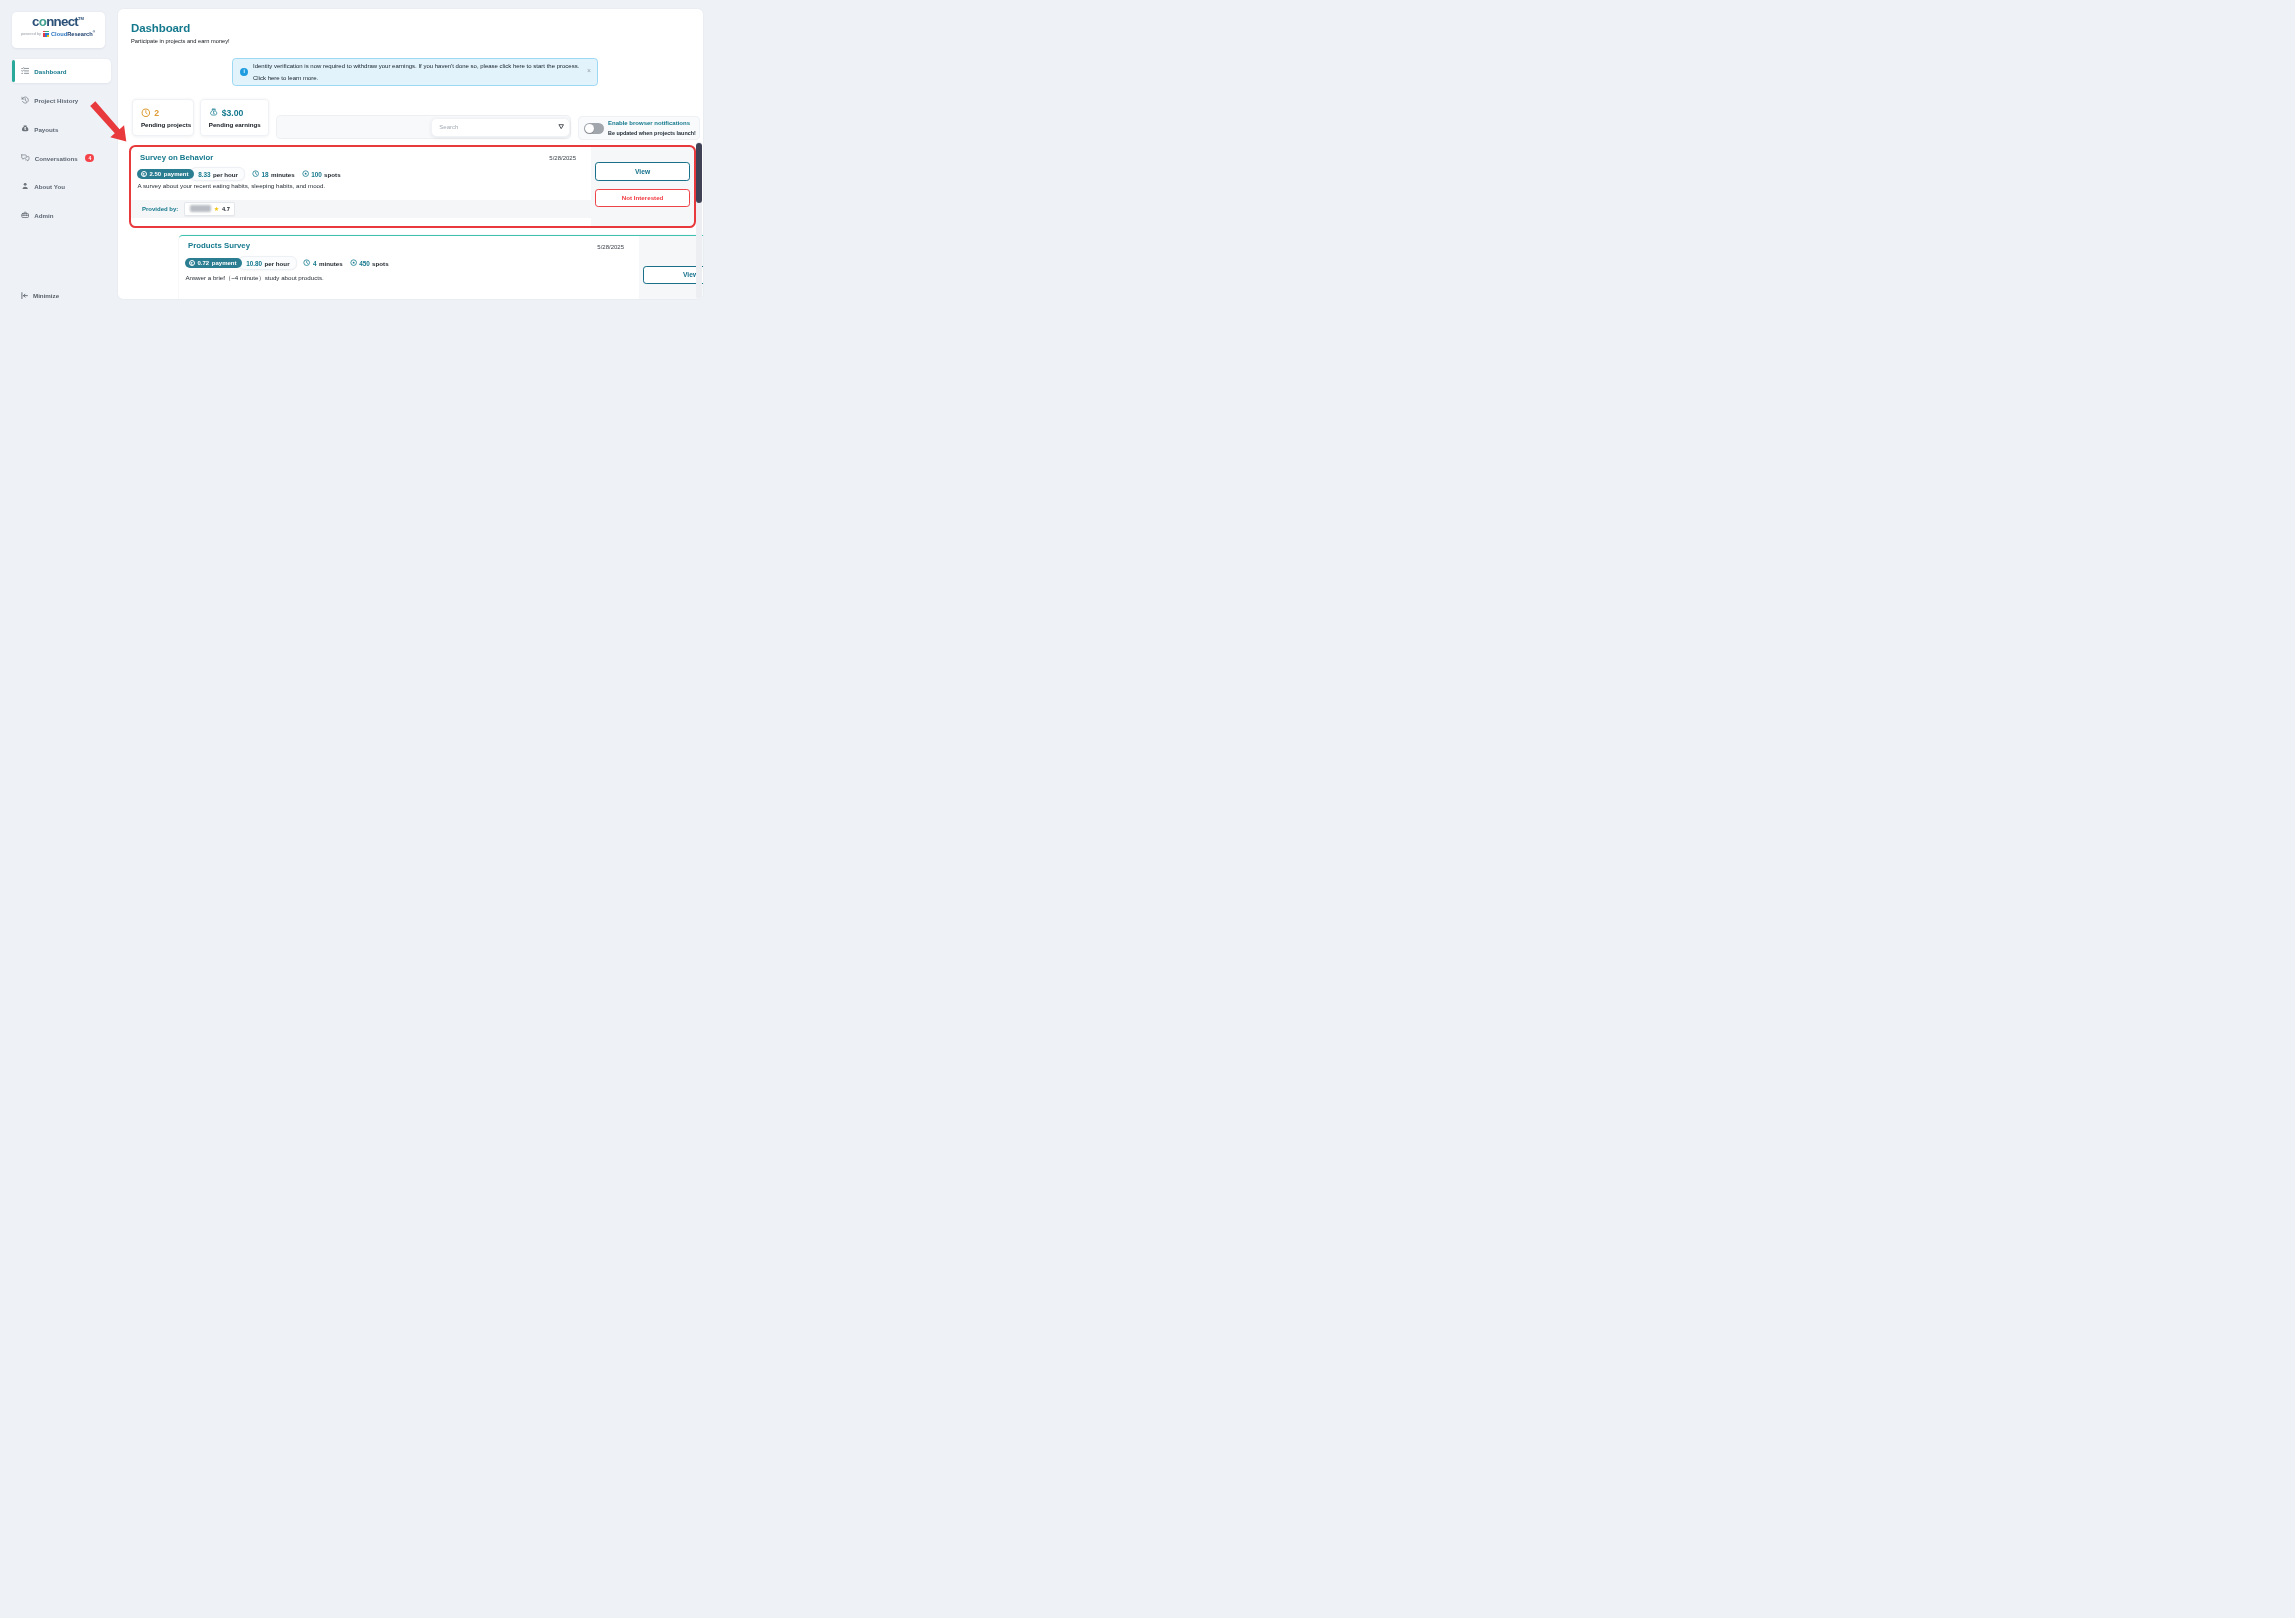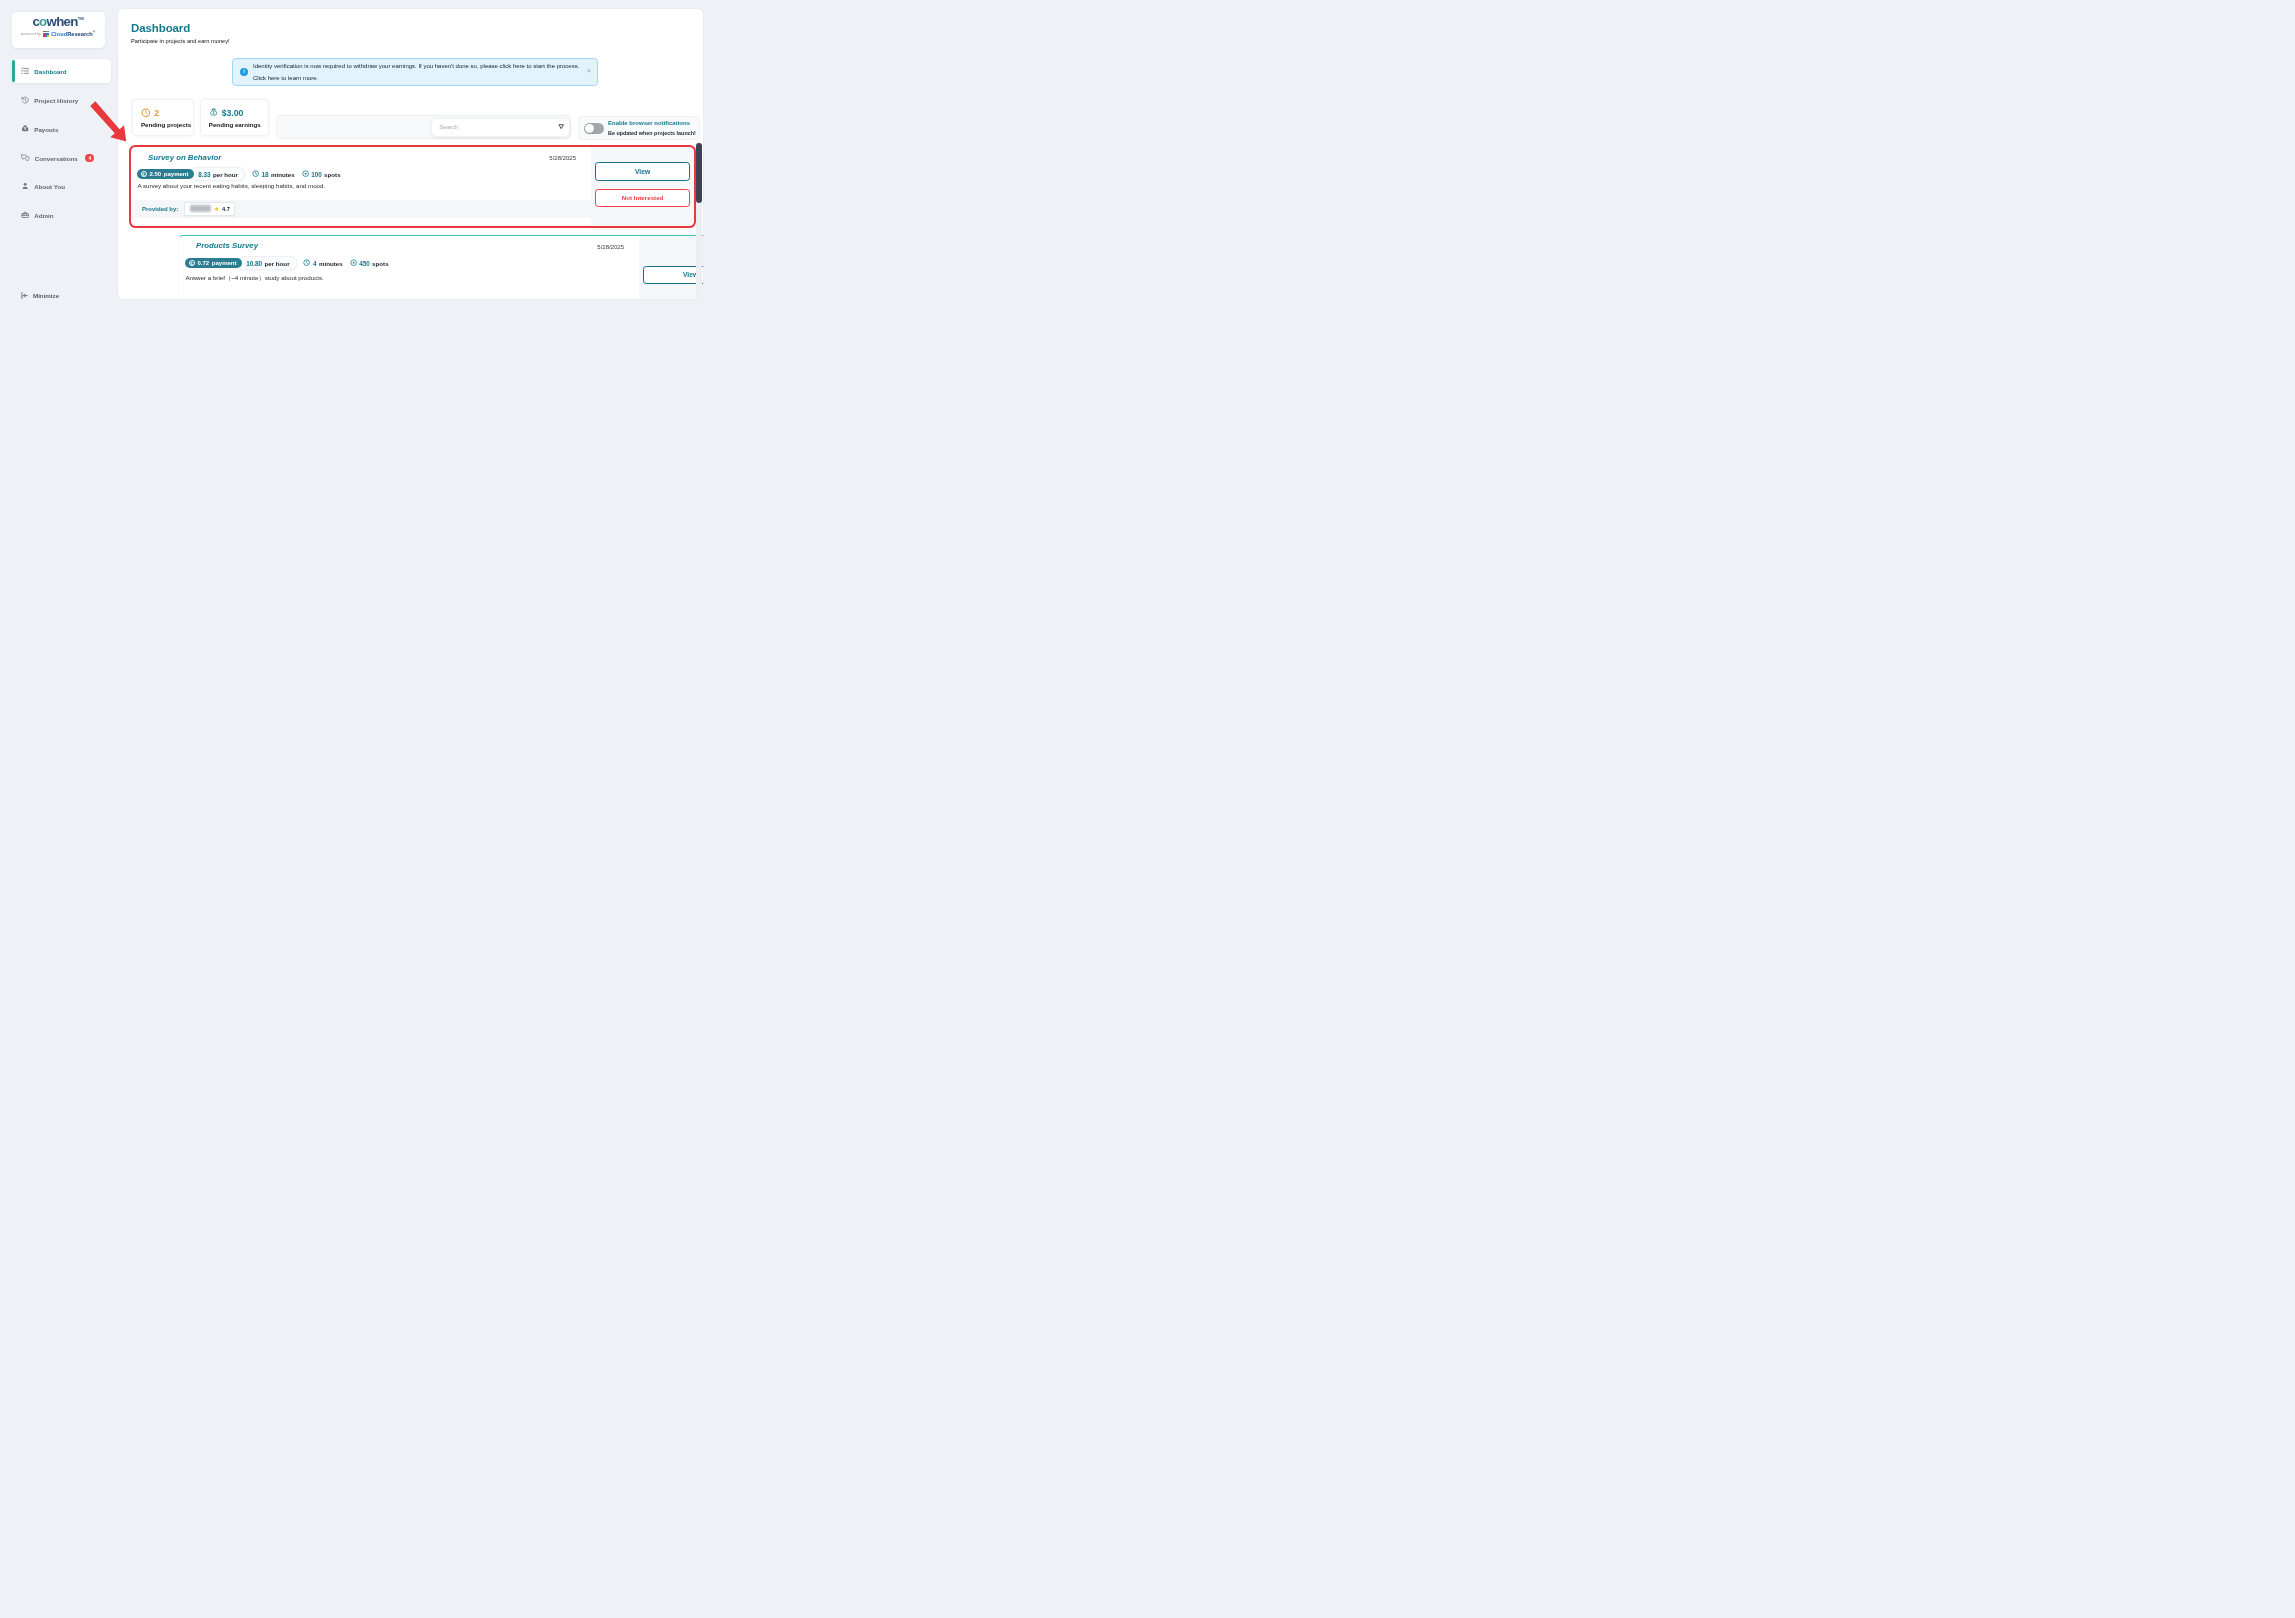--- a/index.html
+++ b/index.html
@@ -55,21 +55,21 @@
   .toggle-card{position:absolute;left:460px;top:107px;width:122px;height:24px;background:#f8fafc;border:0.5px solid #eef1f5;border-radius:4.6px;box-sizing:border-box;}
   .track{position:absolute;left:5px;top:6.4px;width:20px;height:11px;border-radius:6px;background:#a1a6ac;cursor:pointer;}
   .knob{position:absolute;left:0.9px;top:0.9px;width:9.2px;height:9.2px;border-radius:50%;background:#fff;box-shadow:0 0.5px 0.9px rgba(0,0,0,.3);}
   .n-title{position:absolute;left:29px;top:3.7px;font-size:6px;font-weight:800;color:#15798d;white-space:nowrap;}
   .n-sub{position:absolute;left:29px;top:13px;font-size:5.4px;font-weight:600;color:#242d38;white-space:nowrap;}
 
   
   .card{position:absolute;left:13px;width:564px;background:#fff;border-radius:4.6px;overflow:hidden;}
   .card1{top:138px;height:79px;}
   .card2{top:226px;height:78px;border-top:1.4px solid #3ec3b0;box-sizing:border-box;border-radius:3.7px 3.7px 0 0;box-shadow:0 0 0 0.5px #f0f2f5;margin-left:48px;}
-  .proj-title{position:absolute;left:17px;top:6px;font-size:7.8px;font-weight:800;color:#15798d;font-style:italic;}
+  .proj-title{position:absolute;left:9px;top:6px;font-size:7.8px;font-weight:800;color:#15798d;}
   .card2 .proj-title{top:5.5px;}
   .proj-date{position:absolute;left:406px;top:7.8px;width:39px;text-align:right;font-size:6px;font-weight:500;color:#3c434c;}
   .pill-row{position:absolute;left:6.4px;top:21.6px;display:flex;align-items:center;height:11.5px;}
   .pay-pill{position:relative;z-index:2;display:flex;align-items:center;gap:2.8px;padding:0 5px 0 3.2px;height:10.6px;border-radius:5.5px;background:#2b7e92;color:#fff;font-size:6px;font-weight:800;}
   .pay-pill .pword{font-weight:700;}
   .dollar-badge{width:6px;height:6px;border:0.6px solid #fff;border-radius:50%;font-size:3.9px;font-weight:700;line-height:6px;text-align:center;box-sizing:border-box;}
   .rate-pill{display:flex;align-items:center;gap:2.3px;height:11.5px;margin-left:-3.7px;padding:0 6px 0 7.3px;background:#fbfcfe;border:0.5px solid #edf0f4;border-radius:6px;box-shadow:0 0.5px 1.4px rgba(0,0,0,.05);}
   .num{color:#15798d;font-weight:800;font-size:6.4px;}
   .unit{color:#22282f;font-weight:600;font-size:6.2px;}
   .metric{display:flex;align-items:center;gap:2.3px;margin-left:6.9px;}
@@ -93,21 +93,21 @@
 
   .hl-rect{position:absolute;left:11px;top:136px;width:567px;height:83px;border:2.3px solid #e8393d;border-radius:6.4px;box-sizing:border-box;pointer-events:none;z-index:40;}
   .arrow-svg{position:absolute;left:0;top:0;pointer-events:none;z-index:60;}
 </style>
 </head>
 <body>
 
 <div class="stage">
 
   <div class="logo-card">
-    <div class="brand"><span>c</span><span class="o">o</span><span>when</span><sup>TM</sup></div>
+    <div class="brand"><span>c</span><span class="o">o</span><span>nnect</span><sup>TM</sup></div>
     <div class="powered">
       <span class="pw-txt">powered by</span>
       <span class="cr-grid">
         <i style="background:#e63946"></i>
           <i style="background:#3bb273"></i>
           <i style="background:#3bb273"></i>
         <i style="background:#e63946"></i>
           <i style="background:#2d7dd2"></i>
           <i style="background:#2d7dd2"></i>
         <i style="background:#e63946"></i>

